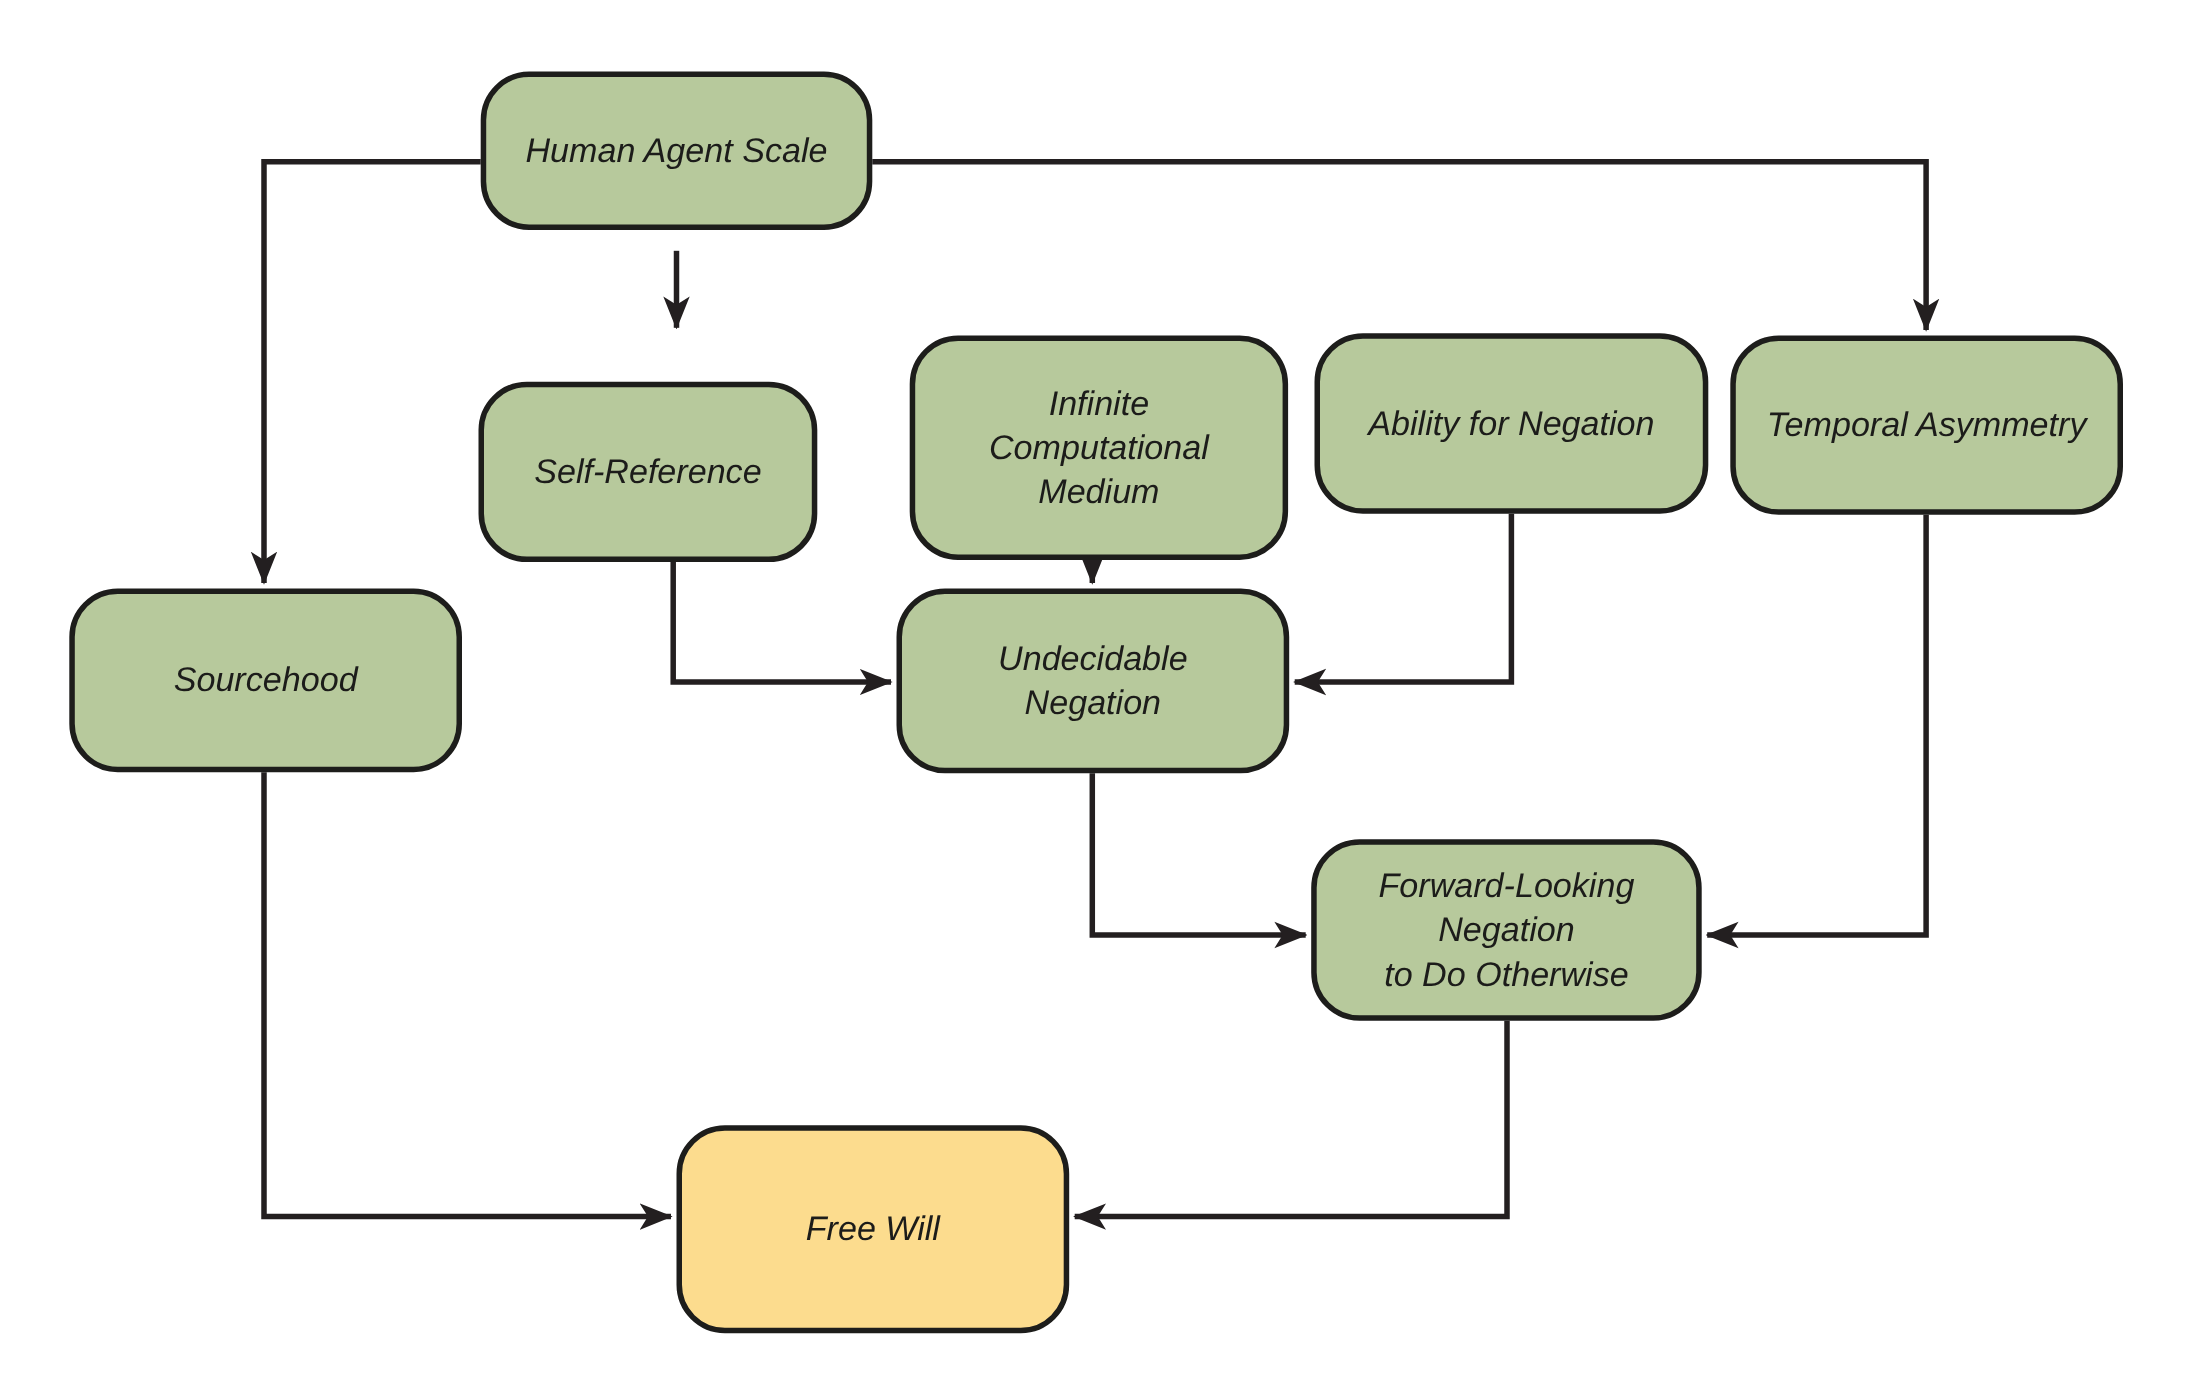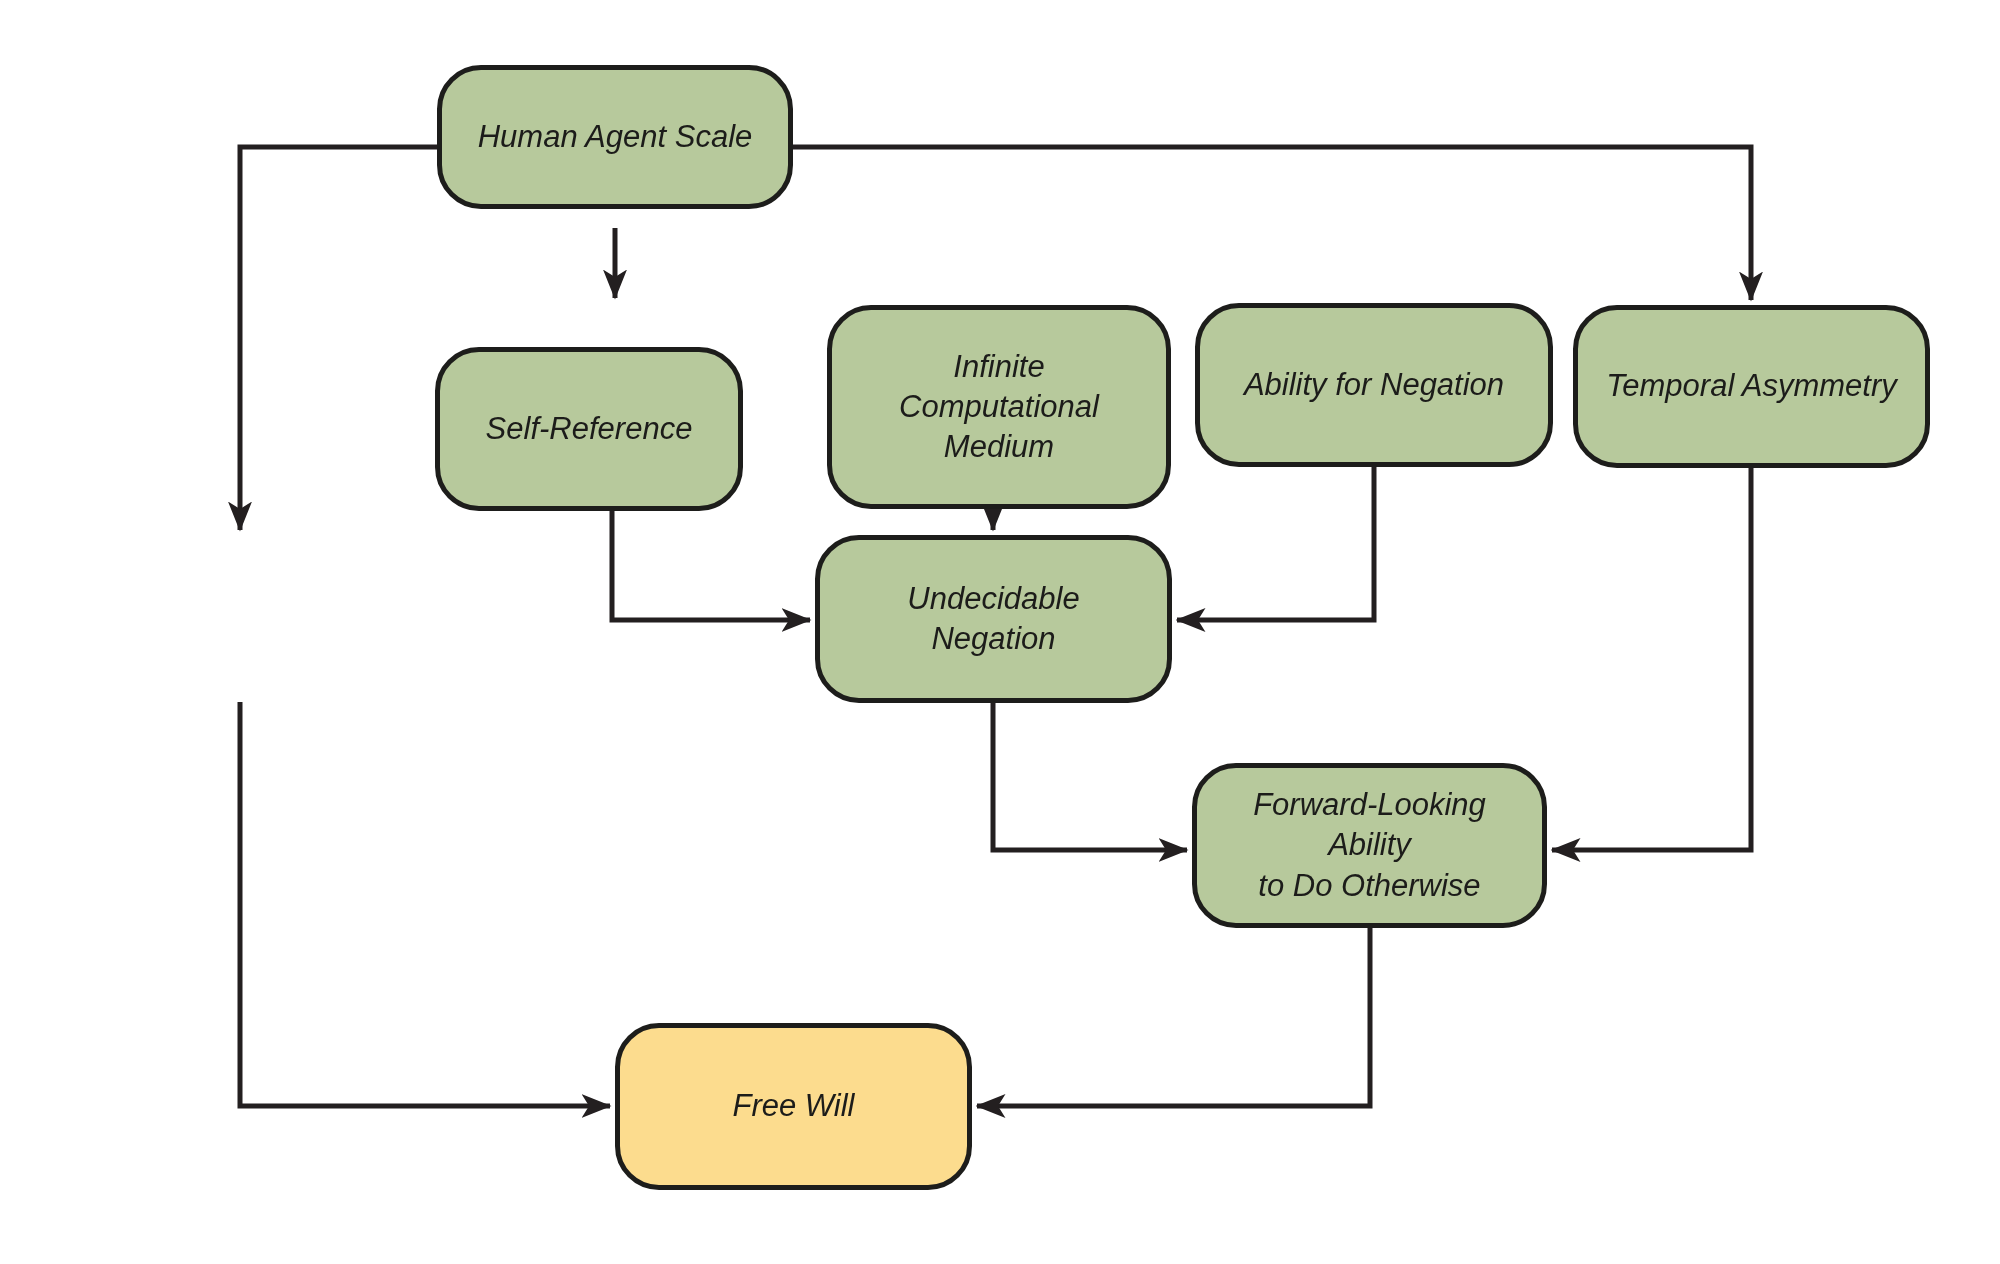--- a/index.html
+++ b/index.html
@@ -51,21 +51,21 @@
   .yellow { background: var(--node-yellow, #fcdc8e); }
 
   #n0 { left: 437px;  top: 65px;   width: 356px; height: 144px; }
   #n1 { left: 435px;  top: 303px;  width: 308px; height: 164px; margin-top: 44px; }
   #n2 { left: 827px;  top: 305px;  width: 344px; height: 204px; }
   #n3 { left: 1195px; top: 303px;  width: 358px; height: 164px; }
   #n4 { left: 1573px; top: 305px;  width: 357px; height: 163px; }
   #n5 { left: 63px;   top: 535px;  width: 357px; height: 167px; }
   #n6 { left: 815px;  top: 535px;  width: 357px; height: 168px; }
   #n7 { left: 1192px; top: 763px;  width: 355px; height: 165px; }
-  #n8 { left: 615px;  top: 1023px; width: 357px; height: 167px; }
+  #n8 { left: 615px;  top: 1023px; width: 357px; height: 189px; }
 </style>
 </head>
 <body>
 
 <div class="canvas">
 
   <svg class="wires" viewBox="0 0 2000 1264" xmlns="http://www.w3.org/2000/svg">
     <defs>
       <marker id="arrow" viewBox="0 0 10 8" refX="9.5" refY="4" markerWidth="6" markerHeight="5.2" orient="auto">
         <path class="arrowhead" d="M0,0 L10,4 L0,8 L2.5,4 Z"></path>
@@ -83,19 +83,20 @@
     <path class="connector" d="M240,702 V1106 H610" marker-end="url(#arrow)"></path>
     <path class="connector" d="M1370,928 V1106 H977" marker-end="url(#arrow)"></path>
   </svg>
 
   <div class="node green" id="n0">Human Agent Scale</div>
   <div class="node green" id="n1">Self-Reference</div>
   <div class="node green" id="n2">Infinite
 Computational Medium</div>
   <div class="node green" id="n3">Ability for Negation</div>
   <div class="node green" id="n4">Temporal Asymmetry</div>
+  <div class="node green" id="n5">Sourcehood</div>
   <div class="node green" id="n6">Undecidable
 Negation</div>
-  <div class="node green" id="n7">Forward-Looking Ability
+  <div class="node green" id="n7">Forward-Looking Negation
 to Do Otherwise</div>
   <div class="node yellow" id="n8">Free Will</div>
 
 </div>
 
 </body></html>

